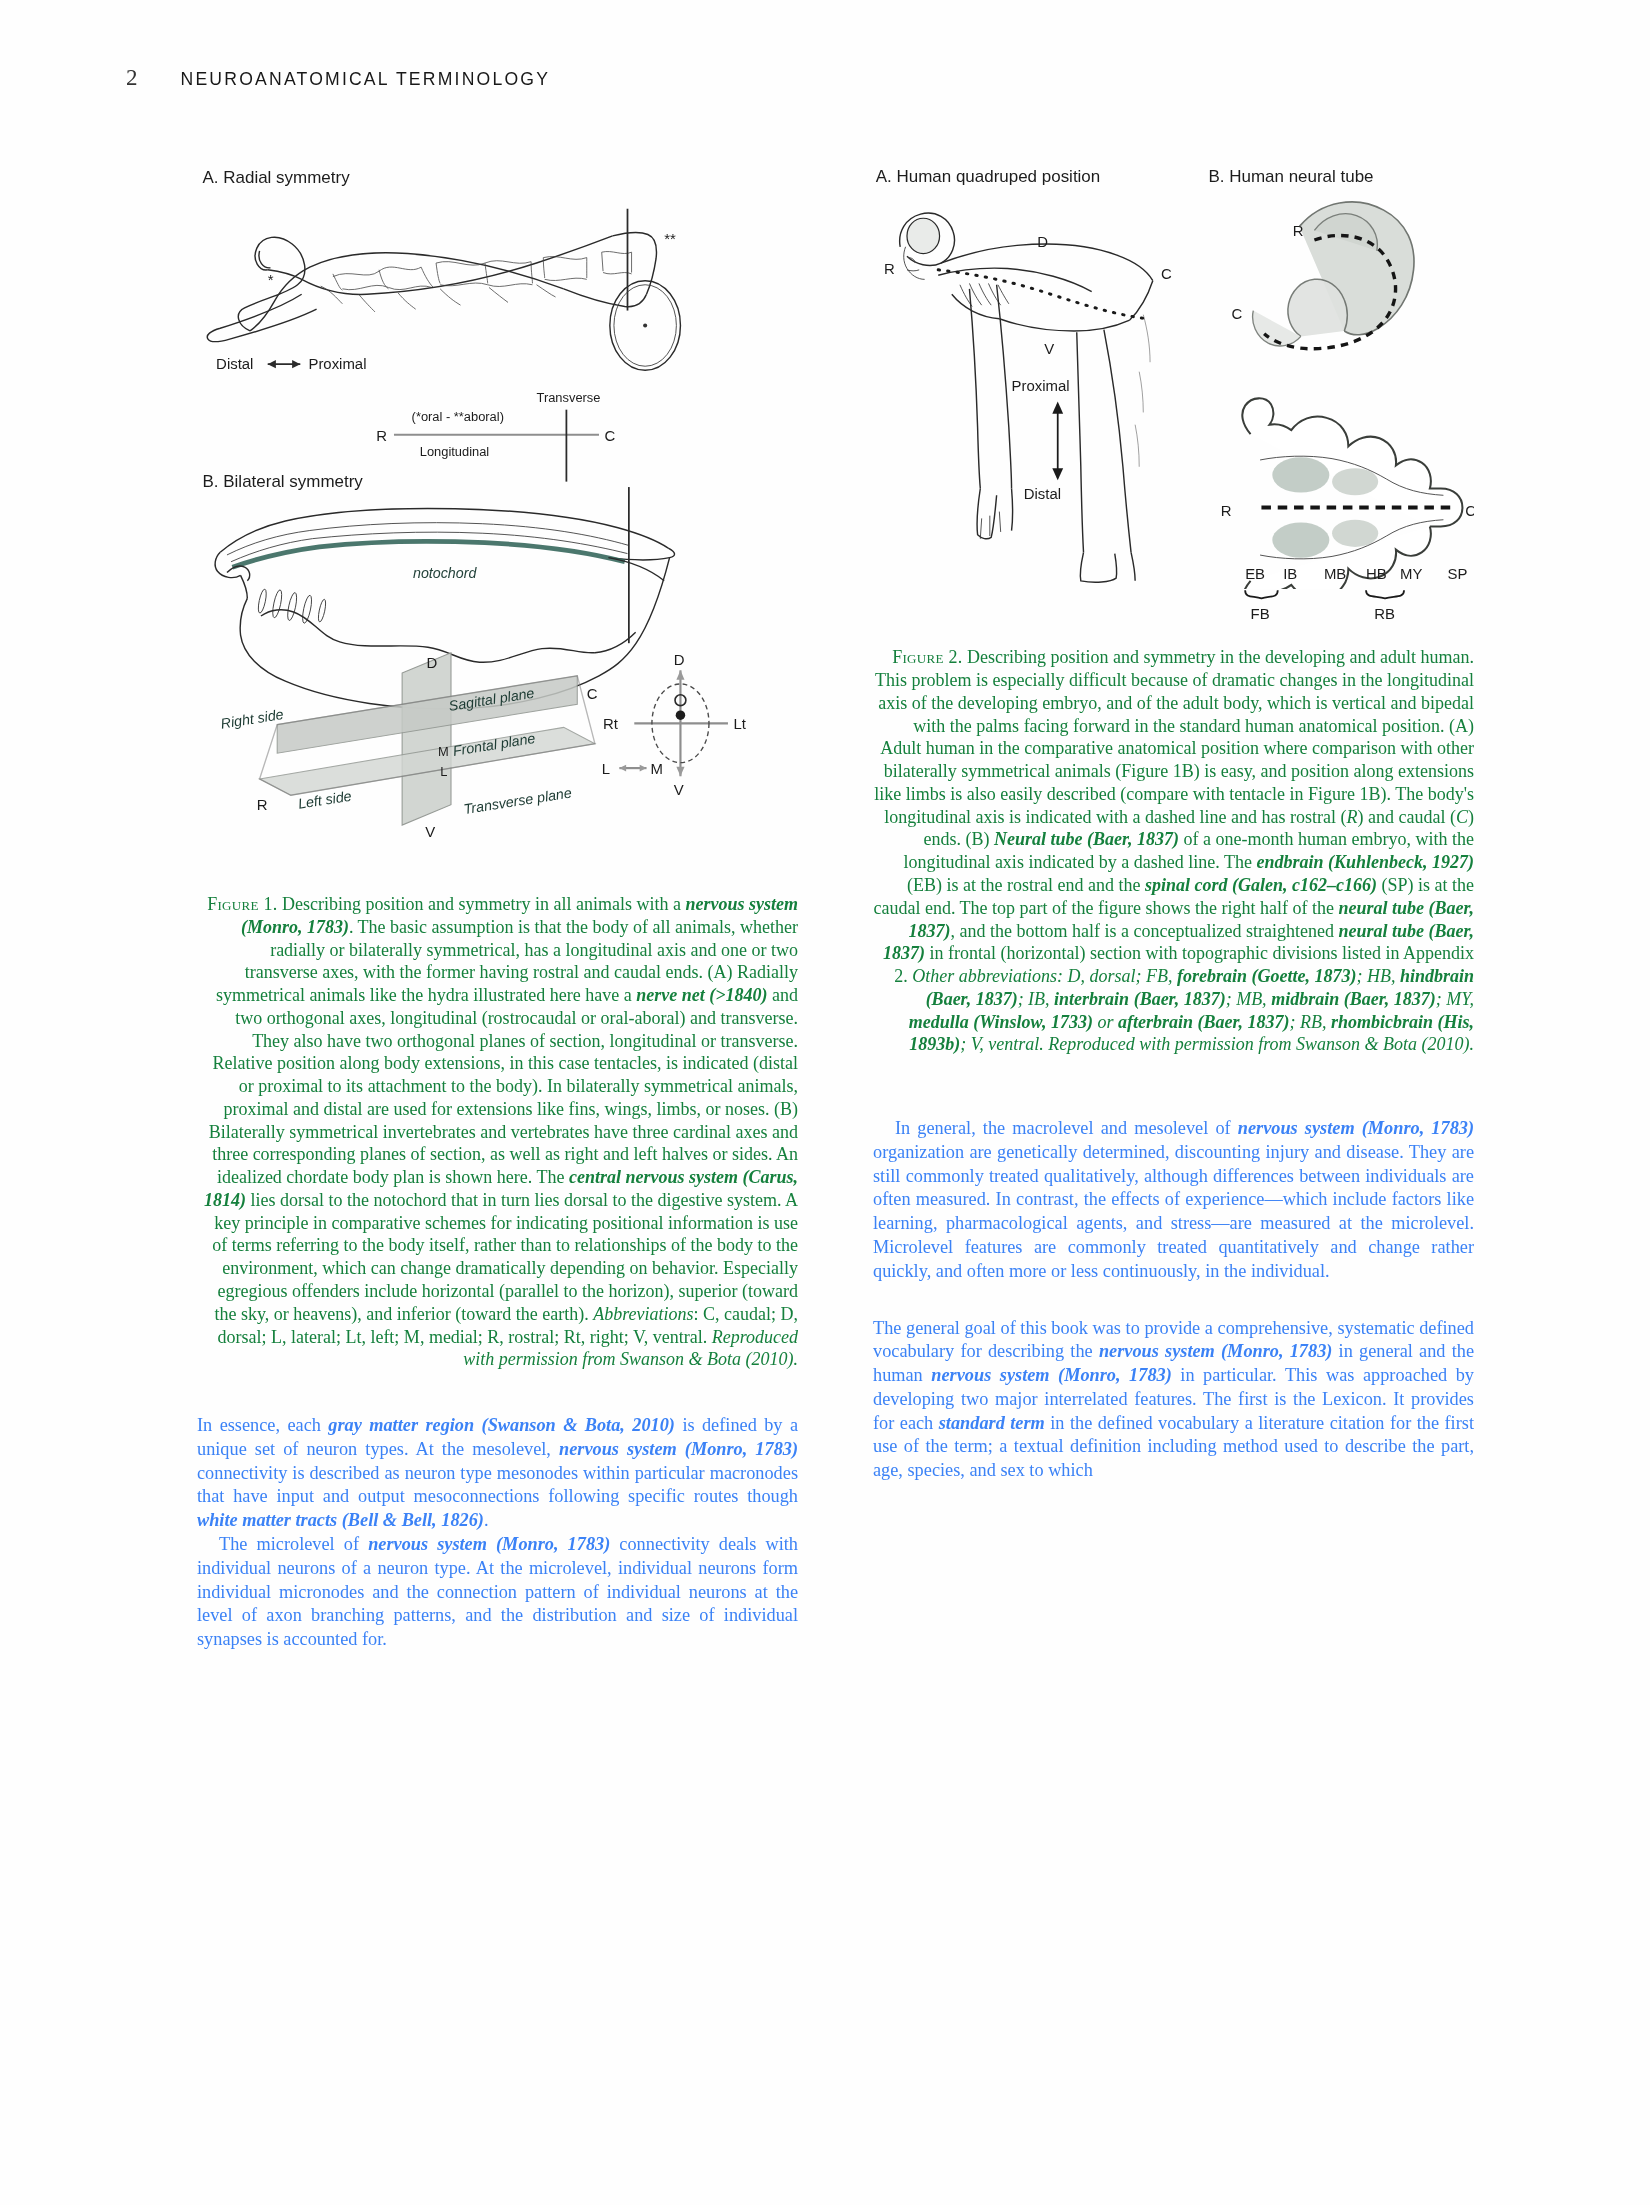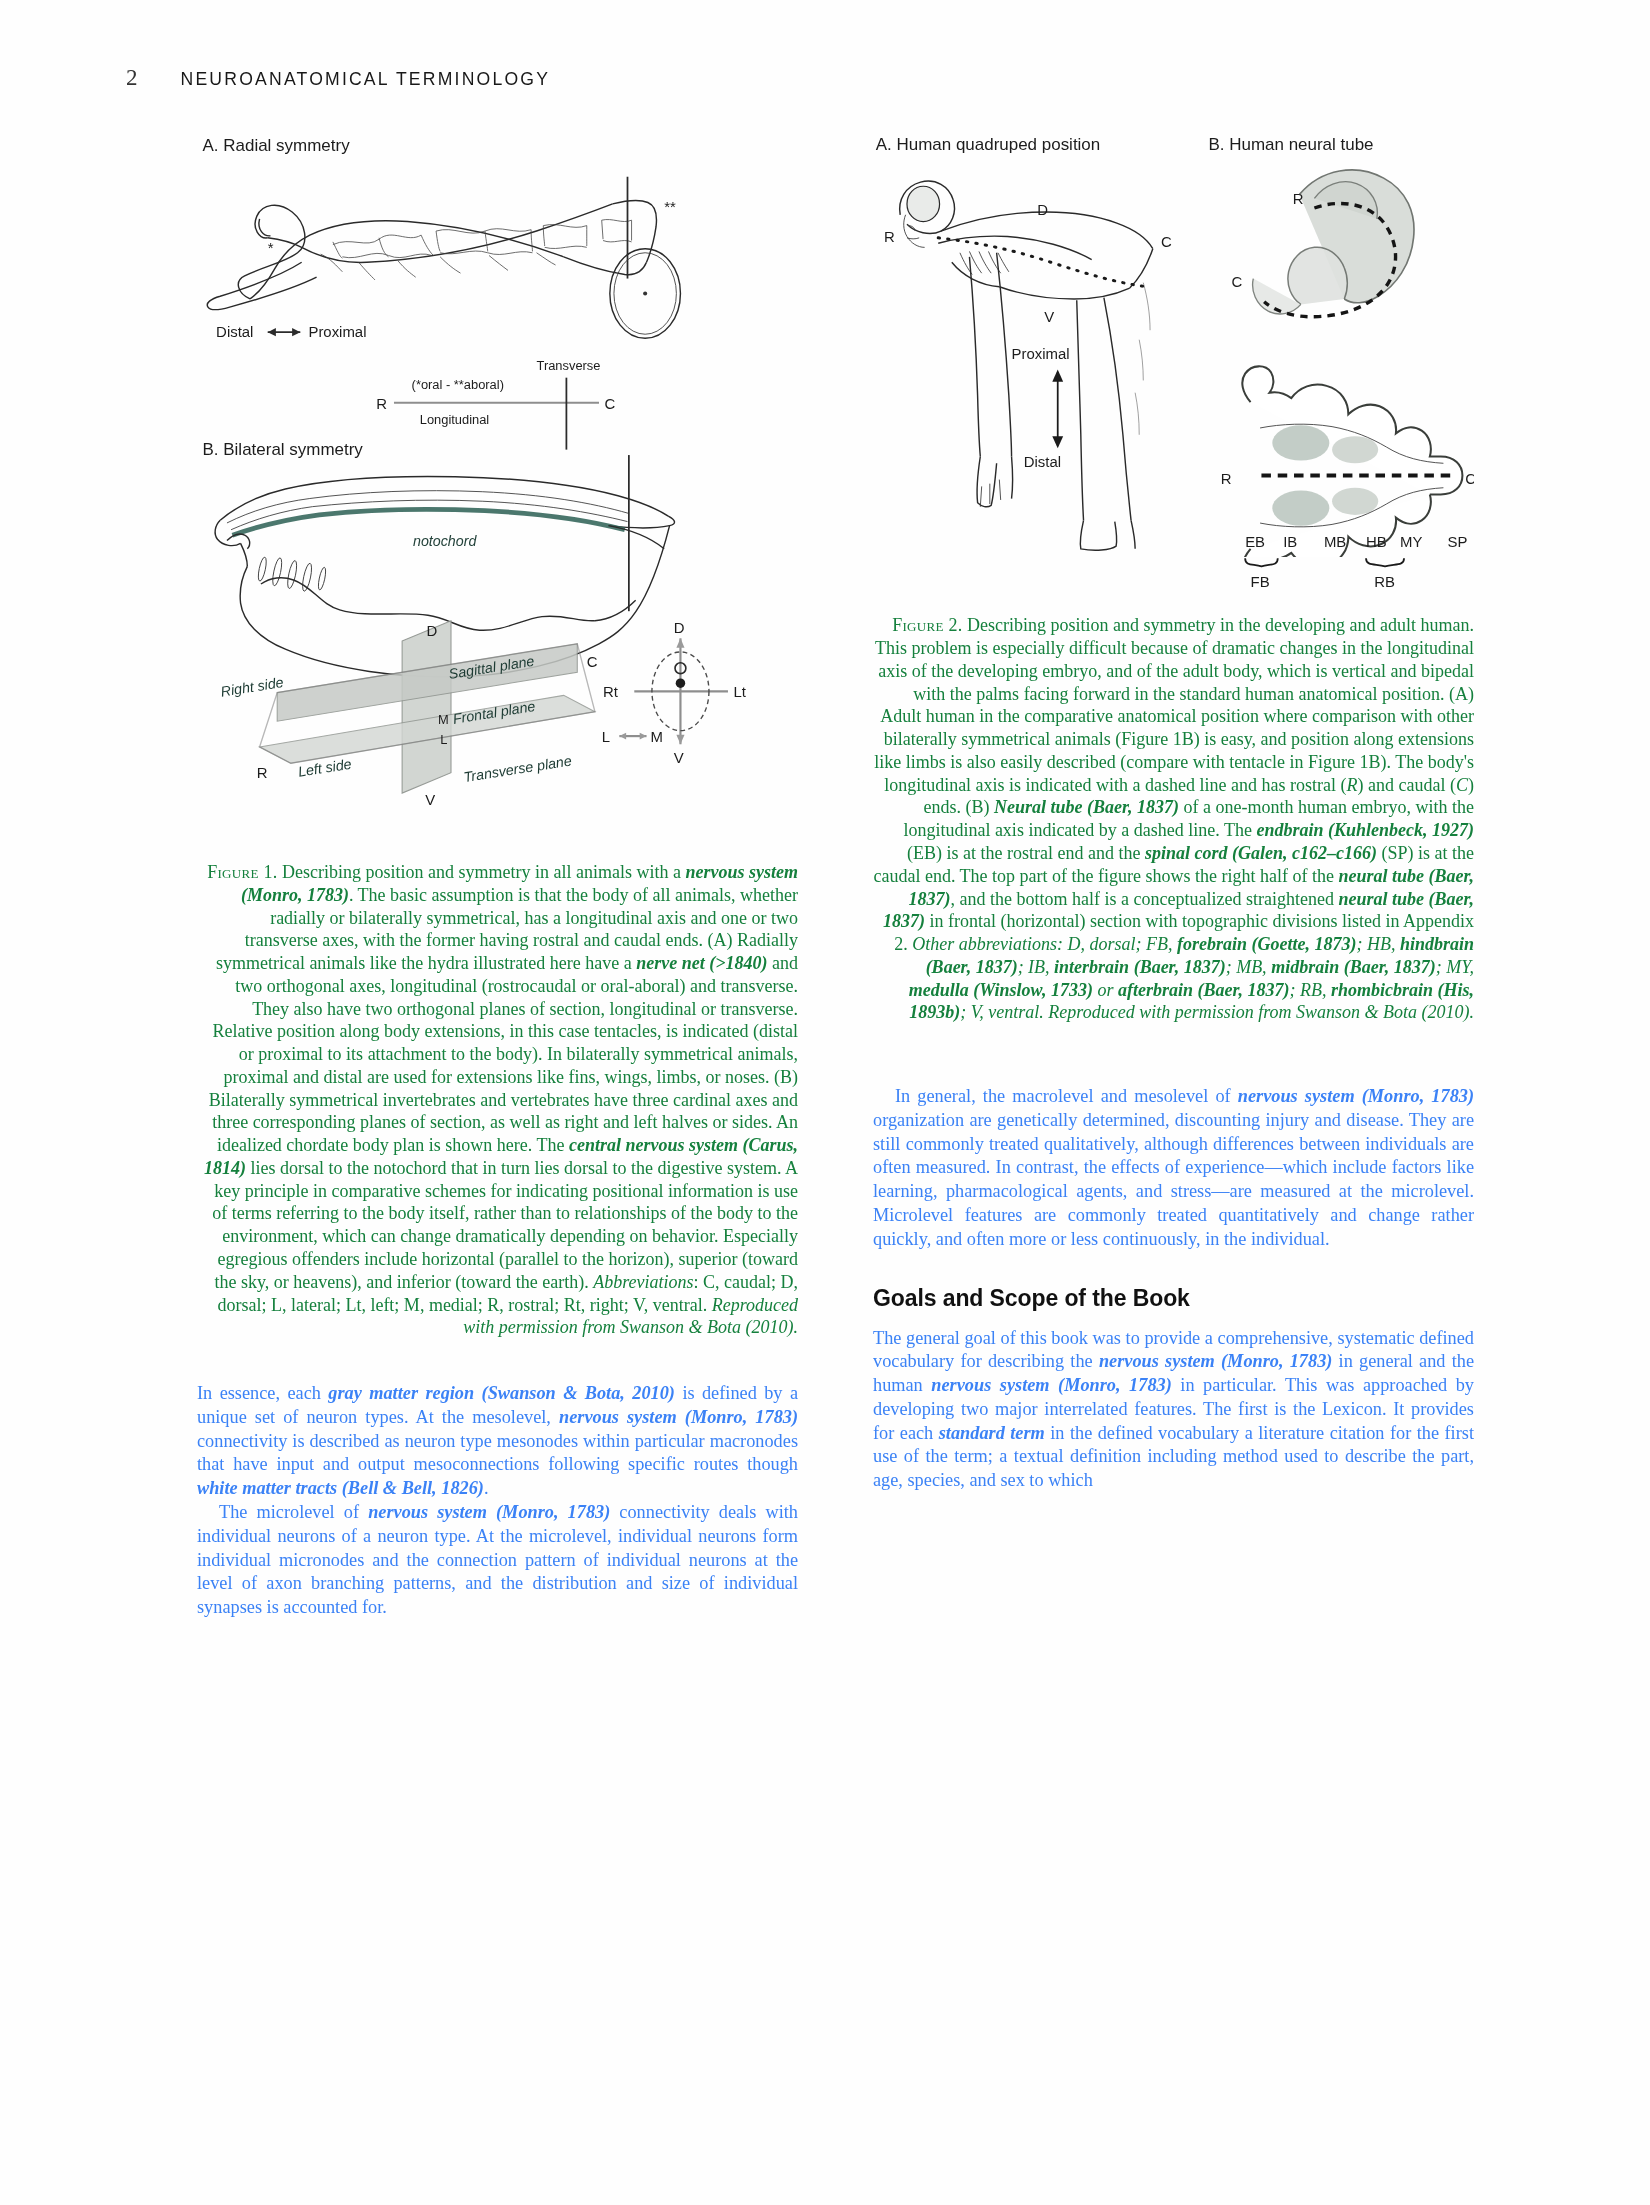--- a/index.html
+++ b/index.html
@@ -48,21 +48,21 @@
 
   
   .cols {
     position: absolute;
     top: 136px;
     left: 197px;
     width: 1276px;
     display: flex;
     gap: 75px;
   }
-  .col { width: 601px; }
+  .col { width: 601px; margin-top: 32px; }
 
   
   .figbox { position: relative; }
 
   svg { display: block; }
   .ln   { fill: none; stroke: #2a2a2a; stroke-width: 2.1; }
   .ln-t { fill: none; stroke: #3c3c3c; stroke-width: 1.3; }
   .ln-g { fill: none; stroke: #7d7d7d; stroke-width: 2; }
   .axisline { stroke: #8e8e8e; stroke-width: 3.2; fill: none; }
   .axisline-d { stroke: #2b2b2b; stroke-width: 2.6; fill: none; }
@@ -468,21 +468,20 @@
       </div>
 
       <div class="sp-90"></div>
 
       <div class="body">
         <p class="ind"><span>In general, the macrolevel and mesolevel of </span><span class="term">nervous system (Monro, 1783)</span><span> organization are genetically determined, discounting injury and disease. They are still commonly treated qualitatively, although differences between individuals are often measured. In contrast, the effects of experience—which include factors like learning, pharmacological agents, and stress—are measured at the microlevel. Microlevel features are commonly treated quantitatively and change rather quickly, and often more or less continuously, in the individual.</span></p>
       </div>
 
       <div class="sp-48"></div>
 
-      <h2 class="section">Goals and Scope of the Book</h2>
 
       <div class="body">
         <p><span>The general goal of this book was to provide a comprehensive, systematic defined vocabulary for describing the </span><span class="term">nervous system (Monro, 1783)</span><span> in general and the human </span><span class="term">nervous system (Monro, 1783)</span><span> in particular. This was approached by developing two major interrelated features. The first is the Lexicon. It provides for each </span><span class="term">standard term</span><span> in the defined vocabulary a literature citation for the first use of the term; a textual definition including method used to describe the part, age, species, and sex to which</span></p>
       </div>
 
     </div>
   </div>
 </div>
 
 

